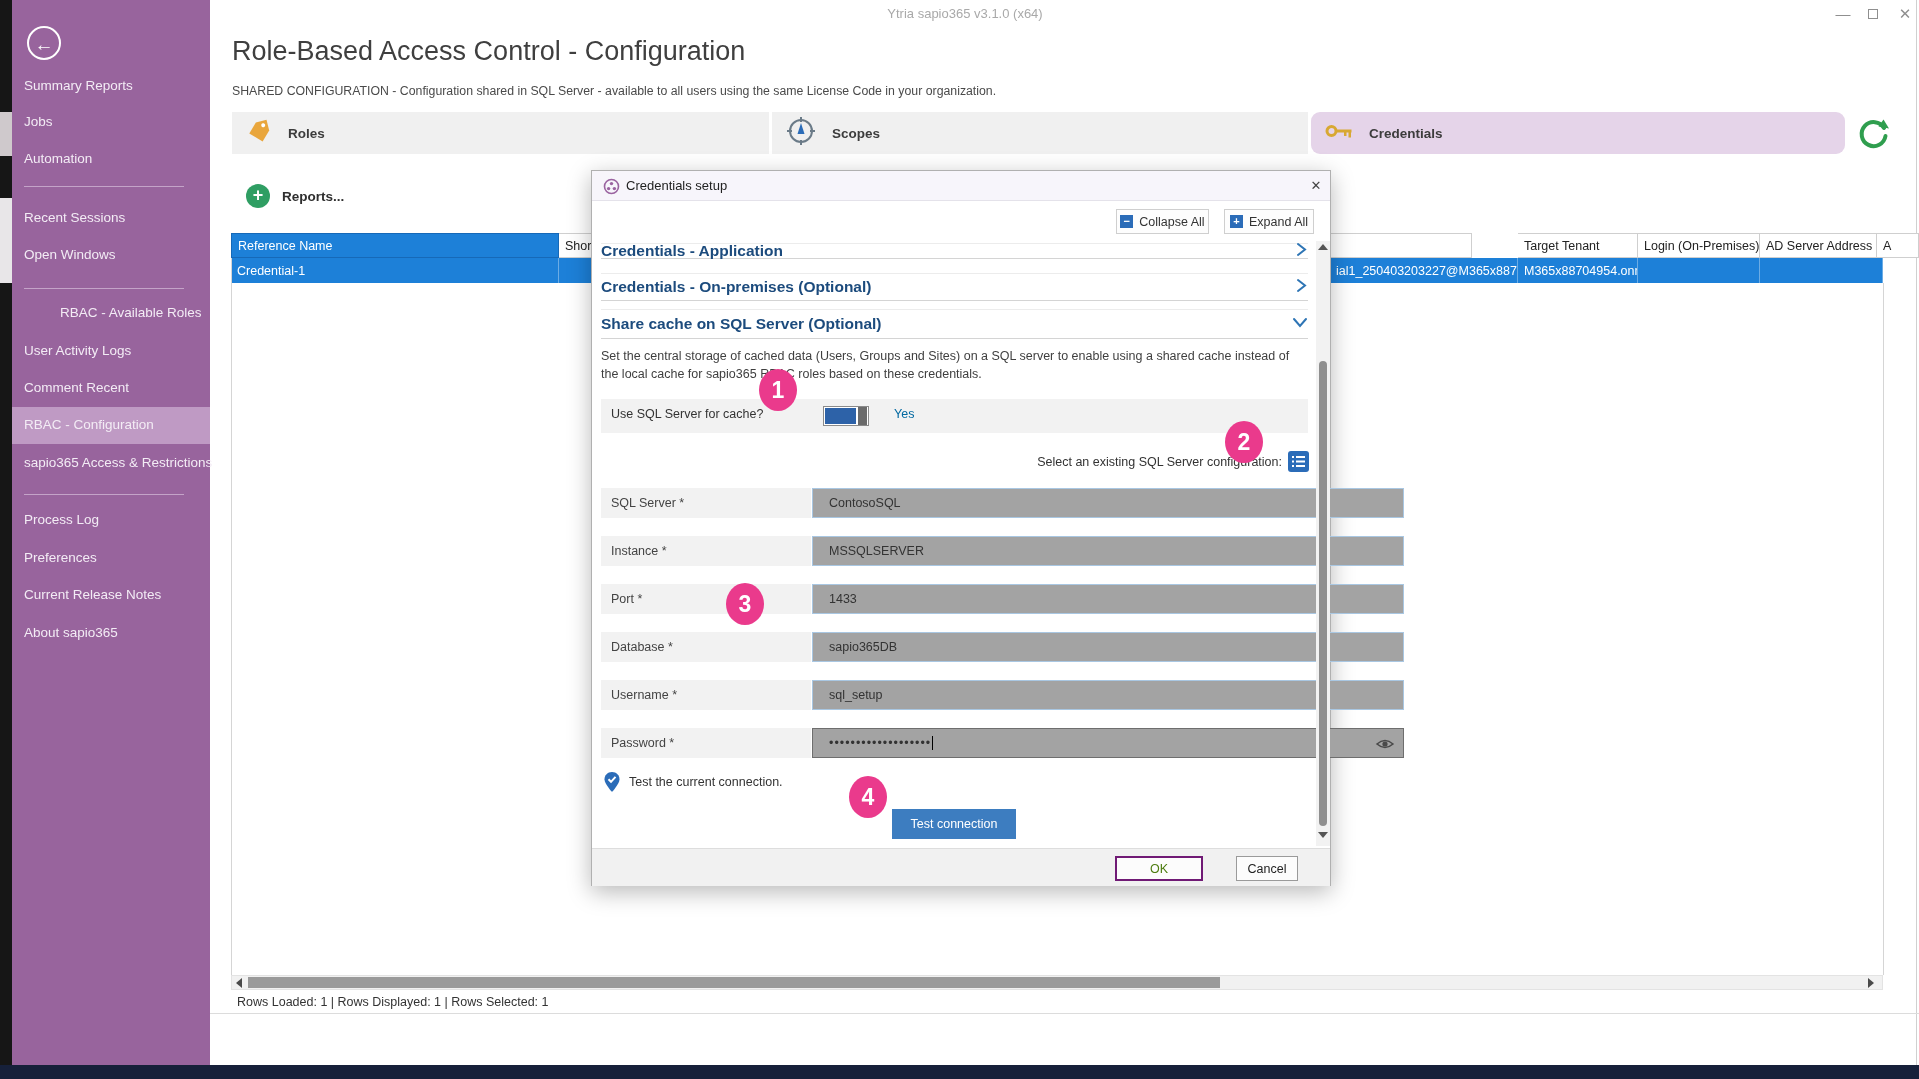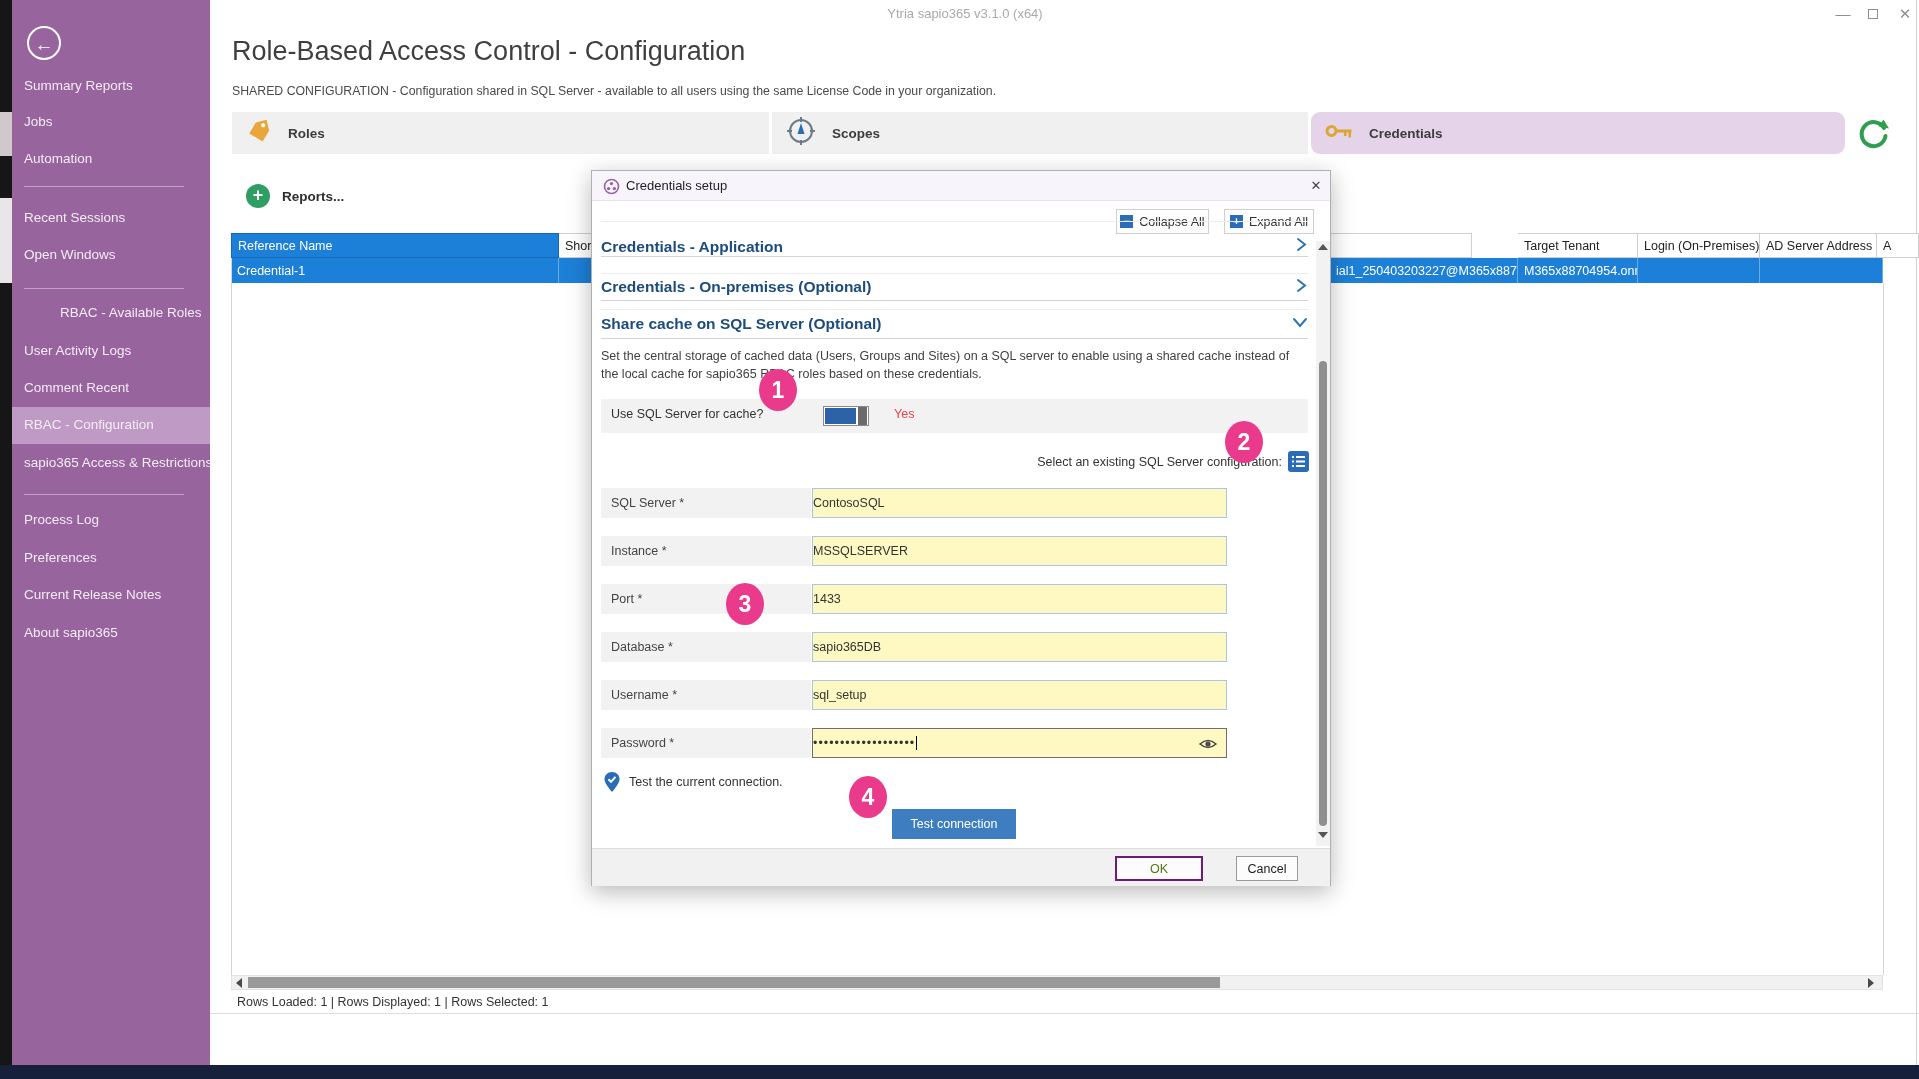--- a/index.html
+++ b/index.html
@@ -68,27 +68,27 @@
            line-height:12px;text-align:center;}
   .section{left:9px;width:707px;border-bottom:1px solid #d4d4d4;border-top:1px solid #ececec;
            display:flex;align-items:center;justify-content:space-between;cursor:pointer;}
   .section-title{font-size:15.5px;font-weight:600;color:#1c4b7d;}
   .dlg-desc{left:9px;top:176px;width:692px;font-size:12.5px;color:#3f3f3f;line-height:1.45;}
   .toggle-row{left:9px;top:228px;width:707px;height:34px;background:#f2f2f2;}
   .toggle-label{left:19px;top:236px;font-size:12.5px;color:#333;}
   .toggle{left:231px;top:235px;width:46px;height:20px;border:1px solid #8a8a8a;background:#fff;cursor:pointer;}
   .toggle-fill{left:233px;top:237px;width:31px;height:16px;background:#2d62a8;}
   .toggle-knob{left:266px;top:236px;width:9px;height:18px;background:#6b6b6b;}
-  .toggle-value{left:302px;top:236px;font-size:12.5px;color:#ef4444;}
+  .toggle-value{left:302px;top:236px;font-size:12.5px;color:#0369a1;}
   .select-existing{left:9px;top:284px;width:681px;text-align:right;font-size:12.5px;color:#333;}
   .list-icon{left:696px;top:280px;width:21px;height:21px;cursor:pointer;}
   .frow-label{left:9px;width:210px;height:30px;background:#f2f2f2;font-size:12.5px;color:#444;
               display:flex;align-items:center;padding-left:10px;}
-  .frow-input{left:220px;width:415px;height:30px;background:#fef9c3;border:1px solid #a9c7e2;
-              font-size:12.5px;color:#333;display:flex;align-items:center;padding-left:0;cursor:text;}
+  .frow-input{left:220px;width:592px;height:30px;background:#a3a3a3;border:1px solid #a9c7e2;
+              font-size:12.5px;color:#333;display:flex;align-items:center;padding-left:16px;cursor:text;}
   .frow-input.focused{border:1px solid #6e6e6e;}
   .caret{display:inline-block;width:1px;height:14px;background:#000;margin-left:1px;vertical-align:middle;}
   .test-icon{left:11px;top:600px;width:18px;height:22px;}
   .test-label{left:37px;top:604px;font-size:12.5px;color:#333;}
   .test-btn{left:300px;top:638px;width:124px;height:30px;background:#3d7dc0;color:#fff;font-size:12.5px;
             display:flex;align-items:center;justify-content:center;cursor:pointer;}
   .dlg-footer{left:0;top:677px;width:738px;height:38px;background:#f1f1f1;border-top:1px solid #ddd;}
   .ok-btn{left:523px;top:685px;width:88px;height:25px;background:#fcfcfc;border:2px solid #701a75;
           font-size:12.5px;color:#4d7c0f;display:flex;align-items:center;justify-content:center;cursor:pointer;}
   .cancel-btn{left:644px;top:685px;width:62px;height:25px;background:#fcfcfc;border:1px solid #9a9a9a;
@@ -228,21 +228,21 @@
 
     <div class="abs dlg-btn" style="left:524px;width:93px;">
       <span class="sq-icon">−</span>
       <span>Collapse All</span>
     </div>
     <div class="abs dlg-btn" style="left:632px;width:90px;">
       <span class="sq-icon">+</span>
       <span>Expand All</span>
     </div>
 
-    <div class="abs section" style="top:50px;height:36px;align-items:flex-end;">
+    <div class="abs section" style="top:72px;height:16px;">
       <span class="section-title">Credentials - Application</span>
       <span>
         <svg width="13" height="15" viewBox="0 0 13 15">
             <polyline points="3,2 10,7.5 3,13" fill="none" stroke="#2e75b5" stroke-width="2" stroke-linecap="round"></polyline>
           </svg>
       </span>
     </div>
     <div class="abs section" style="top:102px;height:28px;">
       <span class="section-title">Credentials - On-premises (Optional)</span>
       <span>

